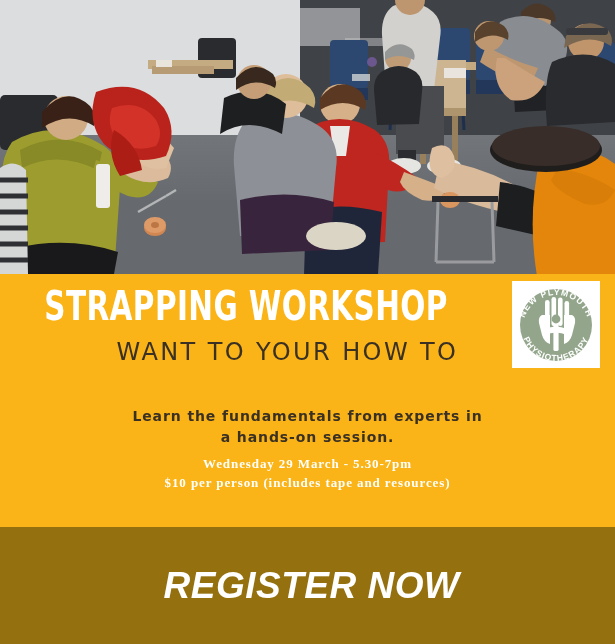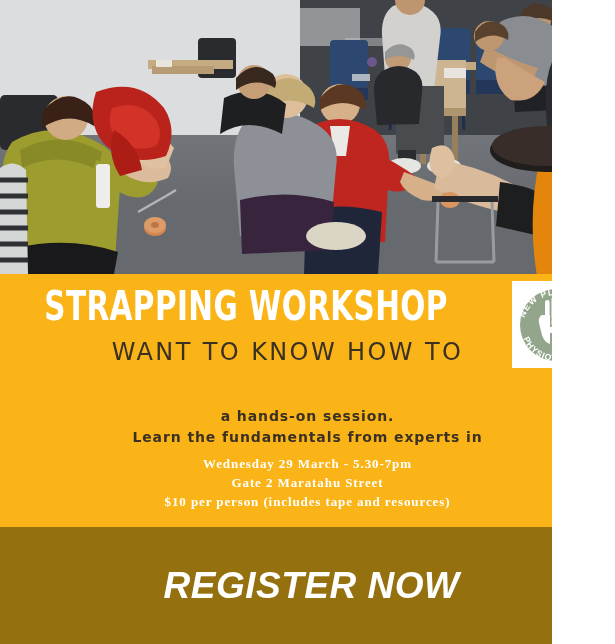--- a/index.html
+++ b/index.html
@@ -7,21 +7,21 @@
     margin: 0;
     padding: 0;
     background: #ffffff;
   }
   body {
     font-family: "Liberation Sans", sans-serif;
   }
 
   #poster {
     position: relative;
-    width: 552px;
+    width: 615px;
     height: 644px;
     overflow: hidden;
     background: #fca5a5;
   }
 
   
   .photo {
     position: absolute;
     left: 0;
     top: 0;
@@ -306,31 +306,30 @@
 
       <rect x="0" y="0" width="615" height="274" fill="#000" opacity="0.03"></rect>
     </svg>
   </div>
 
   <div class="yellow-band">
 
     <div class="title">STRAPPING WORKSHOP</div>
 
     <div class="subhead">
-      <span class="l1">WANT TO KNOW HOW TO</span>
+      <span class="l1">WANT TO YOUR HOW TO</span>
     </div>
 
     <div class="lede">
+      <span>Learn the fundamentals from experts in</span>
       <span>a hands-on session.</span>
-      <span>Learn the fundamentals from experts in</span>
     </div>
 
     <div class="details">
       <span>Wednesday 29 March - 5.30-7pm</span>
-      <span>Gate 2 Maratahu Street</span>
       <span>$10 per person (includes tape and resources)</span>
     </div>
   </div>
 
   <div class="logo-box">
     <svg viewBox="0 0 88 87" aria-hidden="true">
       <defs>
         <path id="arcTop" d="M 11 47 A 33 33 0 0 1 77 47" fill="none"></path>
         <path id="arcBottom" d="M 9 45 A 35 35 0 0 0 79 45" fill="none"></path>
       </defs>

